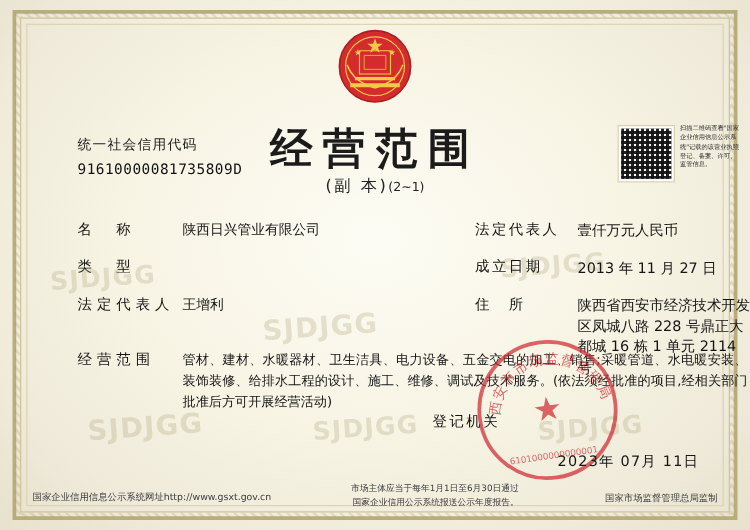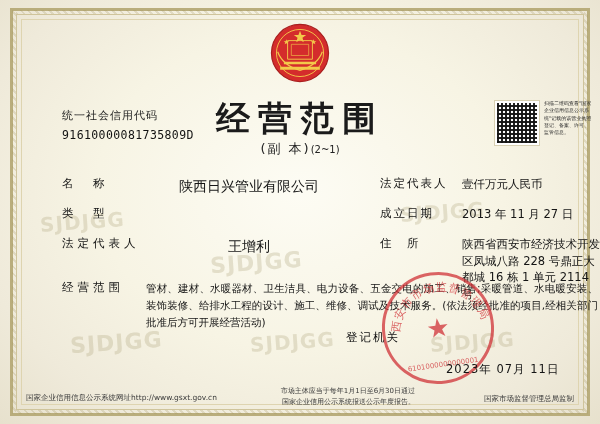--- a/index.html
+++ b/index.html
@@ -177,24 +177,23 @@
     width: 78px;
     font-size: 11.5px;
     color: #151515;
     letter-spacing: 4px;
   }
   .val {
     position: absolute;
     left: 84px;
     top: 0;
     width: 206px;
-    font-size: 14px;
+    font-size: 11px;
     color: #151515;
     line-height: 1.45;
-    text-align: center;
   }
   .lbl-r {
     position: absolute;
     left: 318px;
     top: 0;
     width: 76px;
     font-size: 11.5px;
     color: #151515;
     letter-spacing: 2px;
   }

